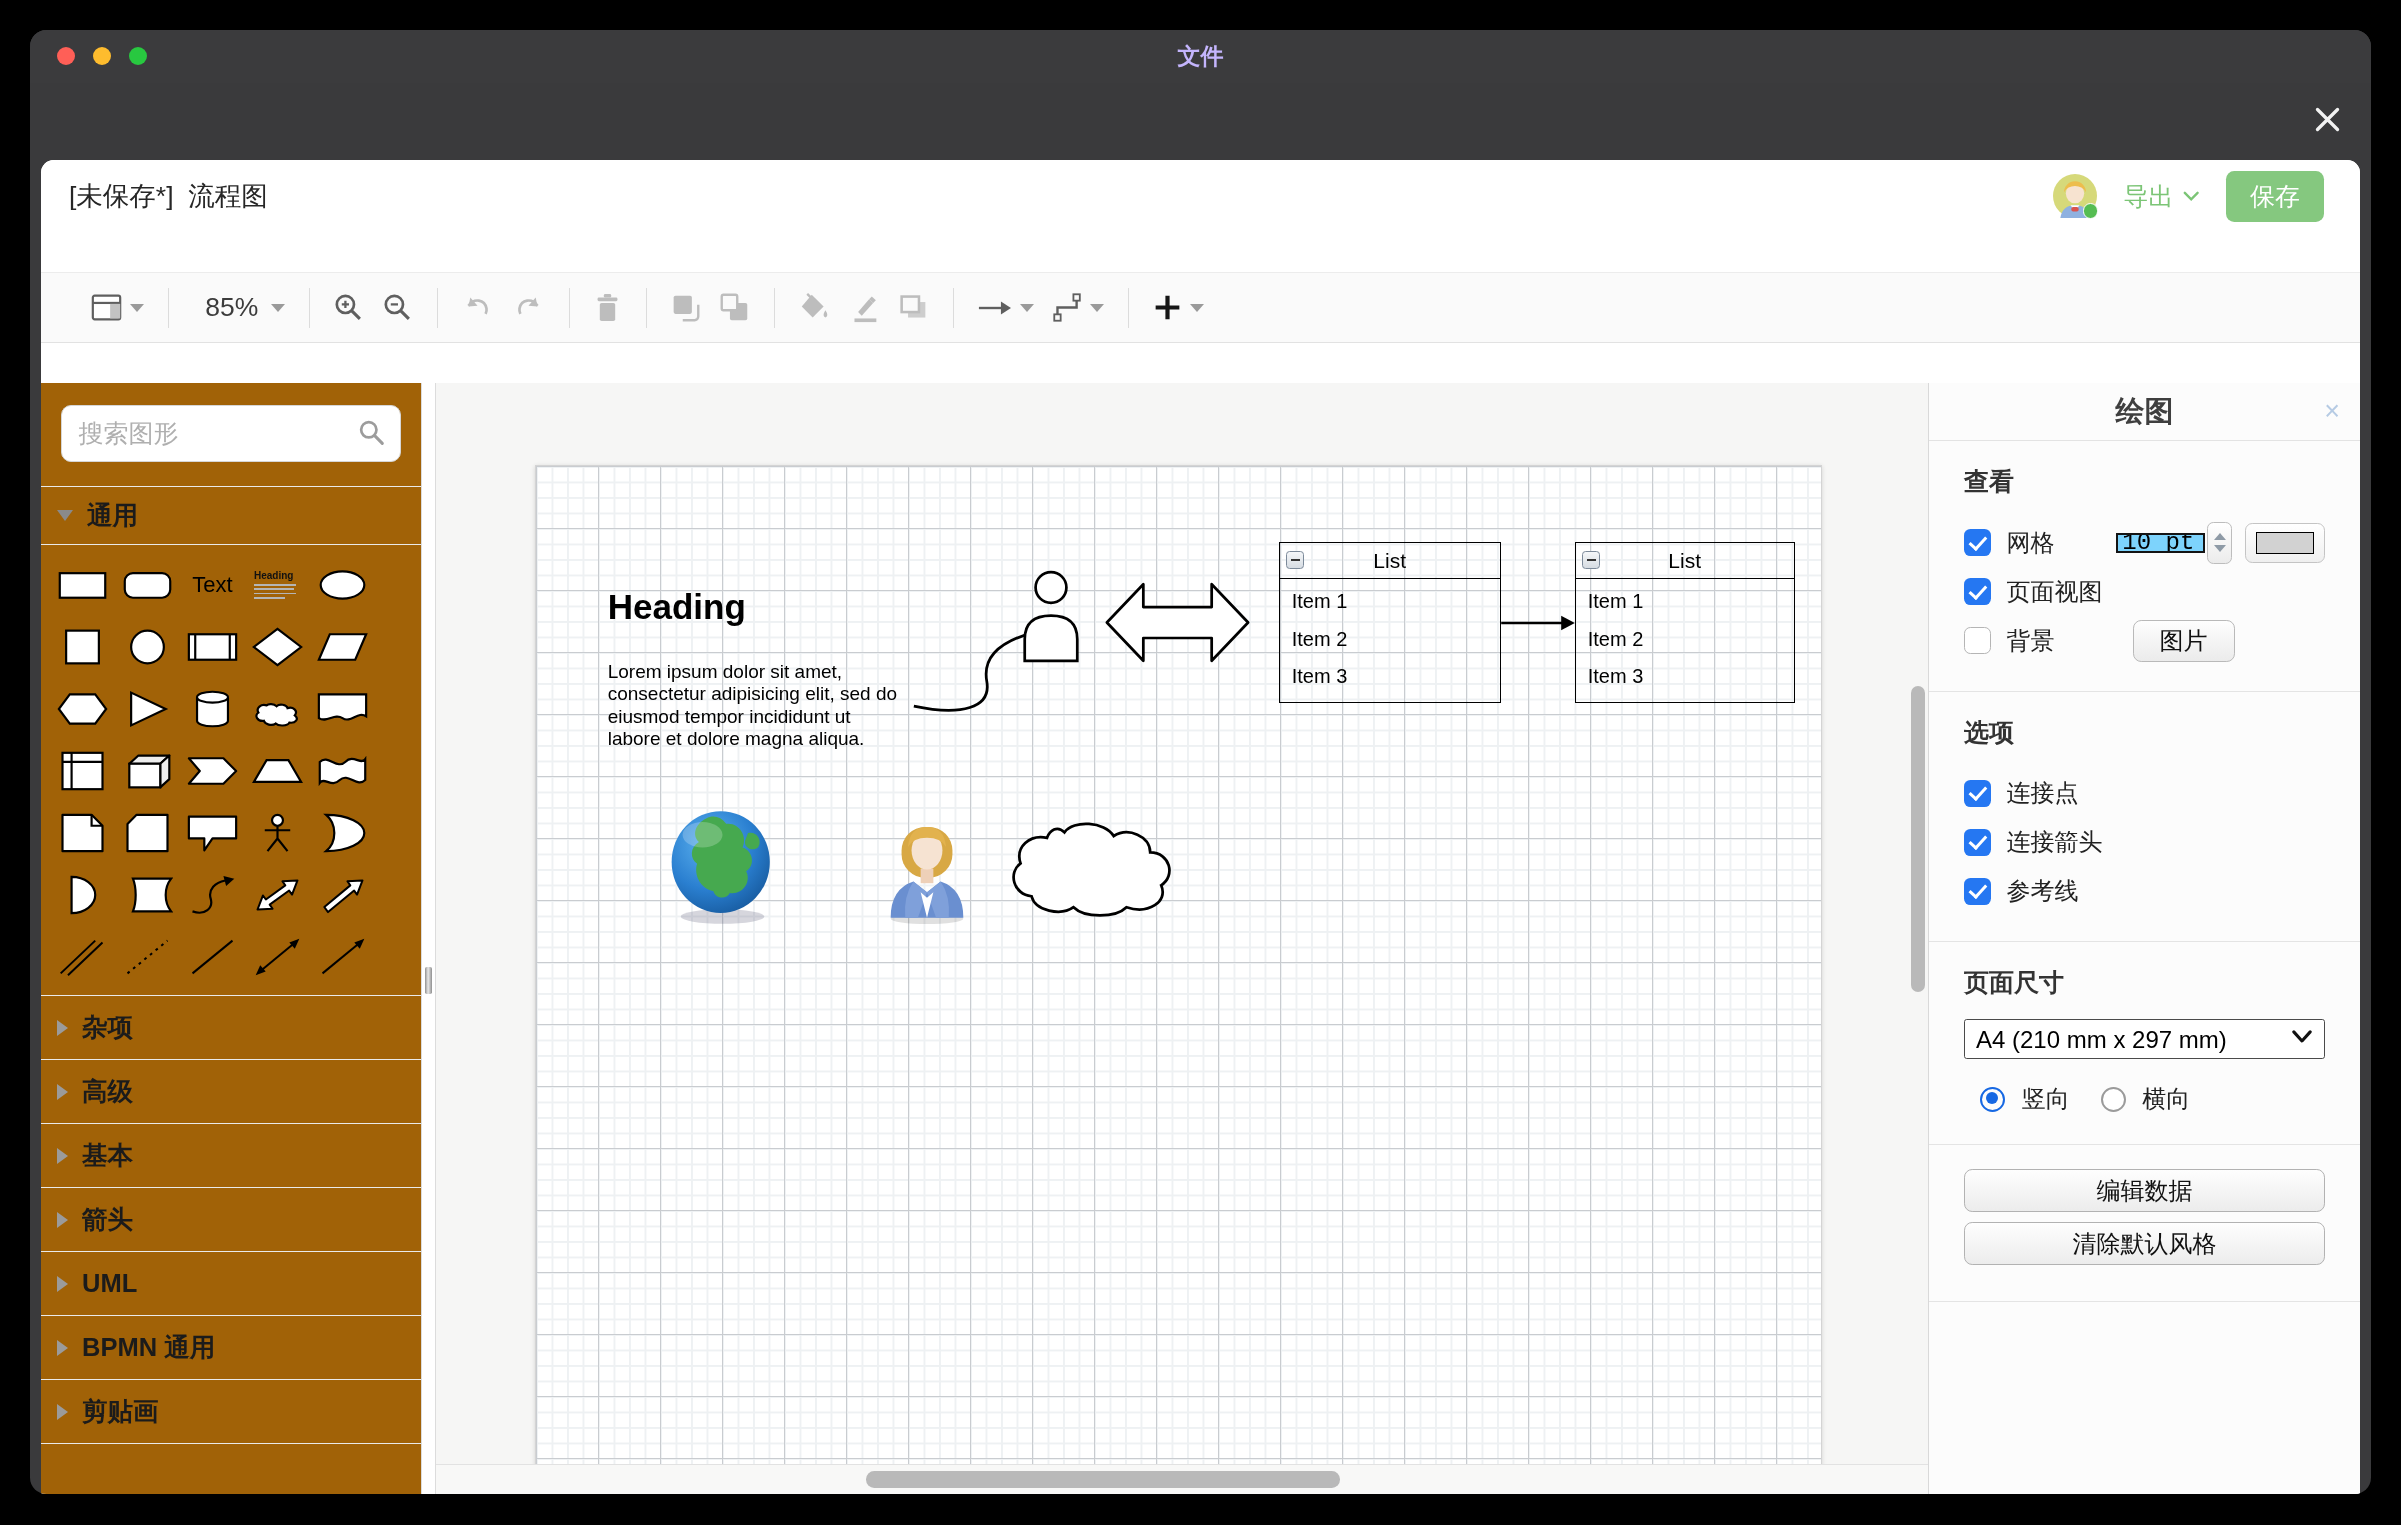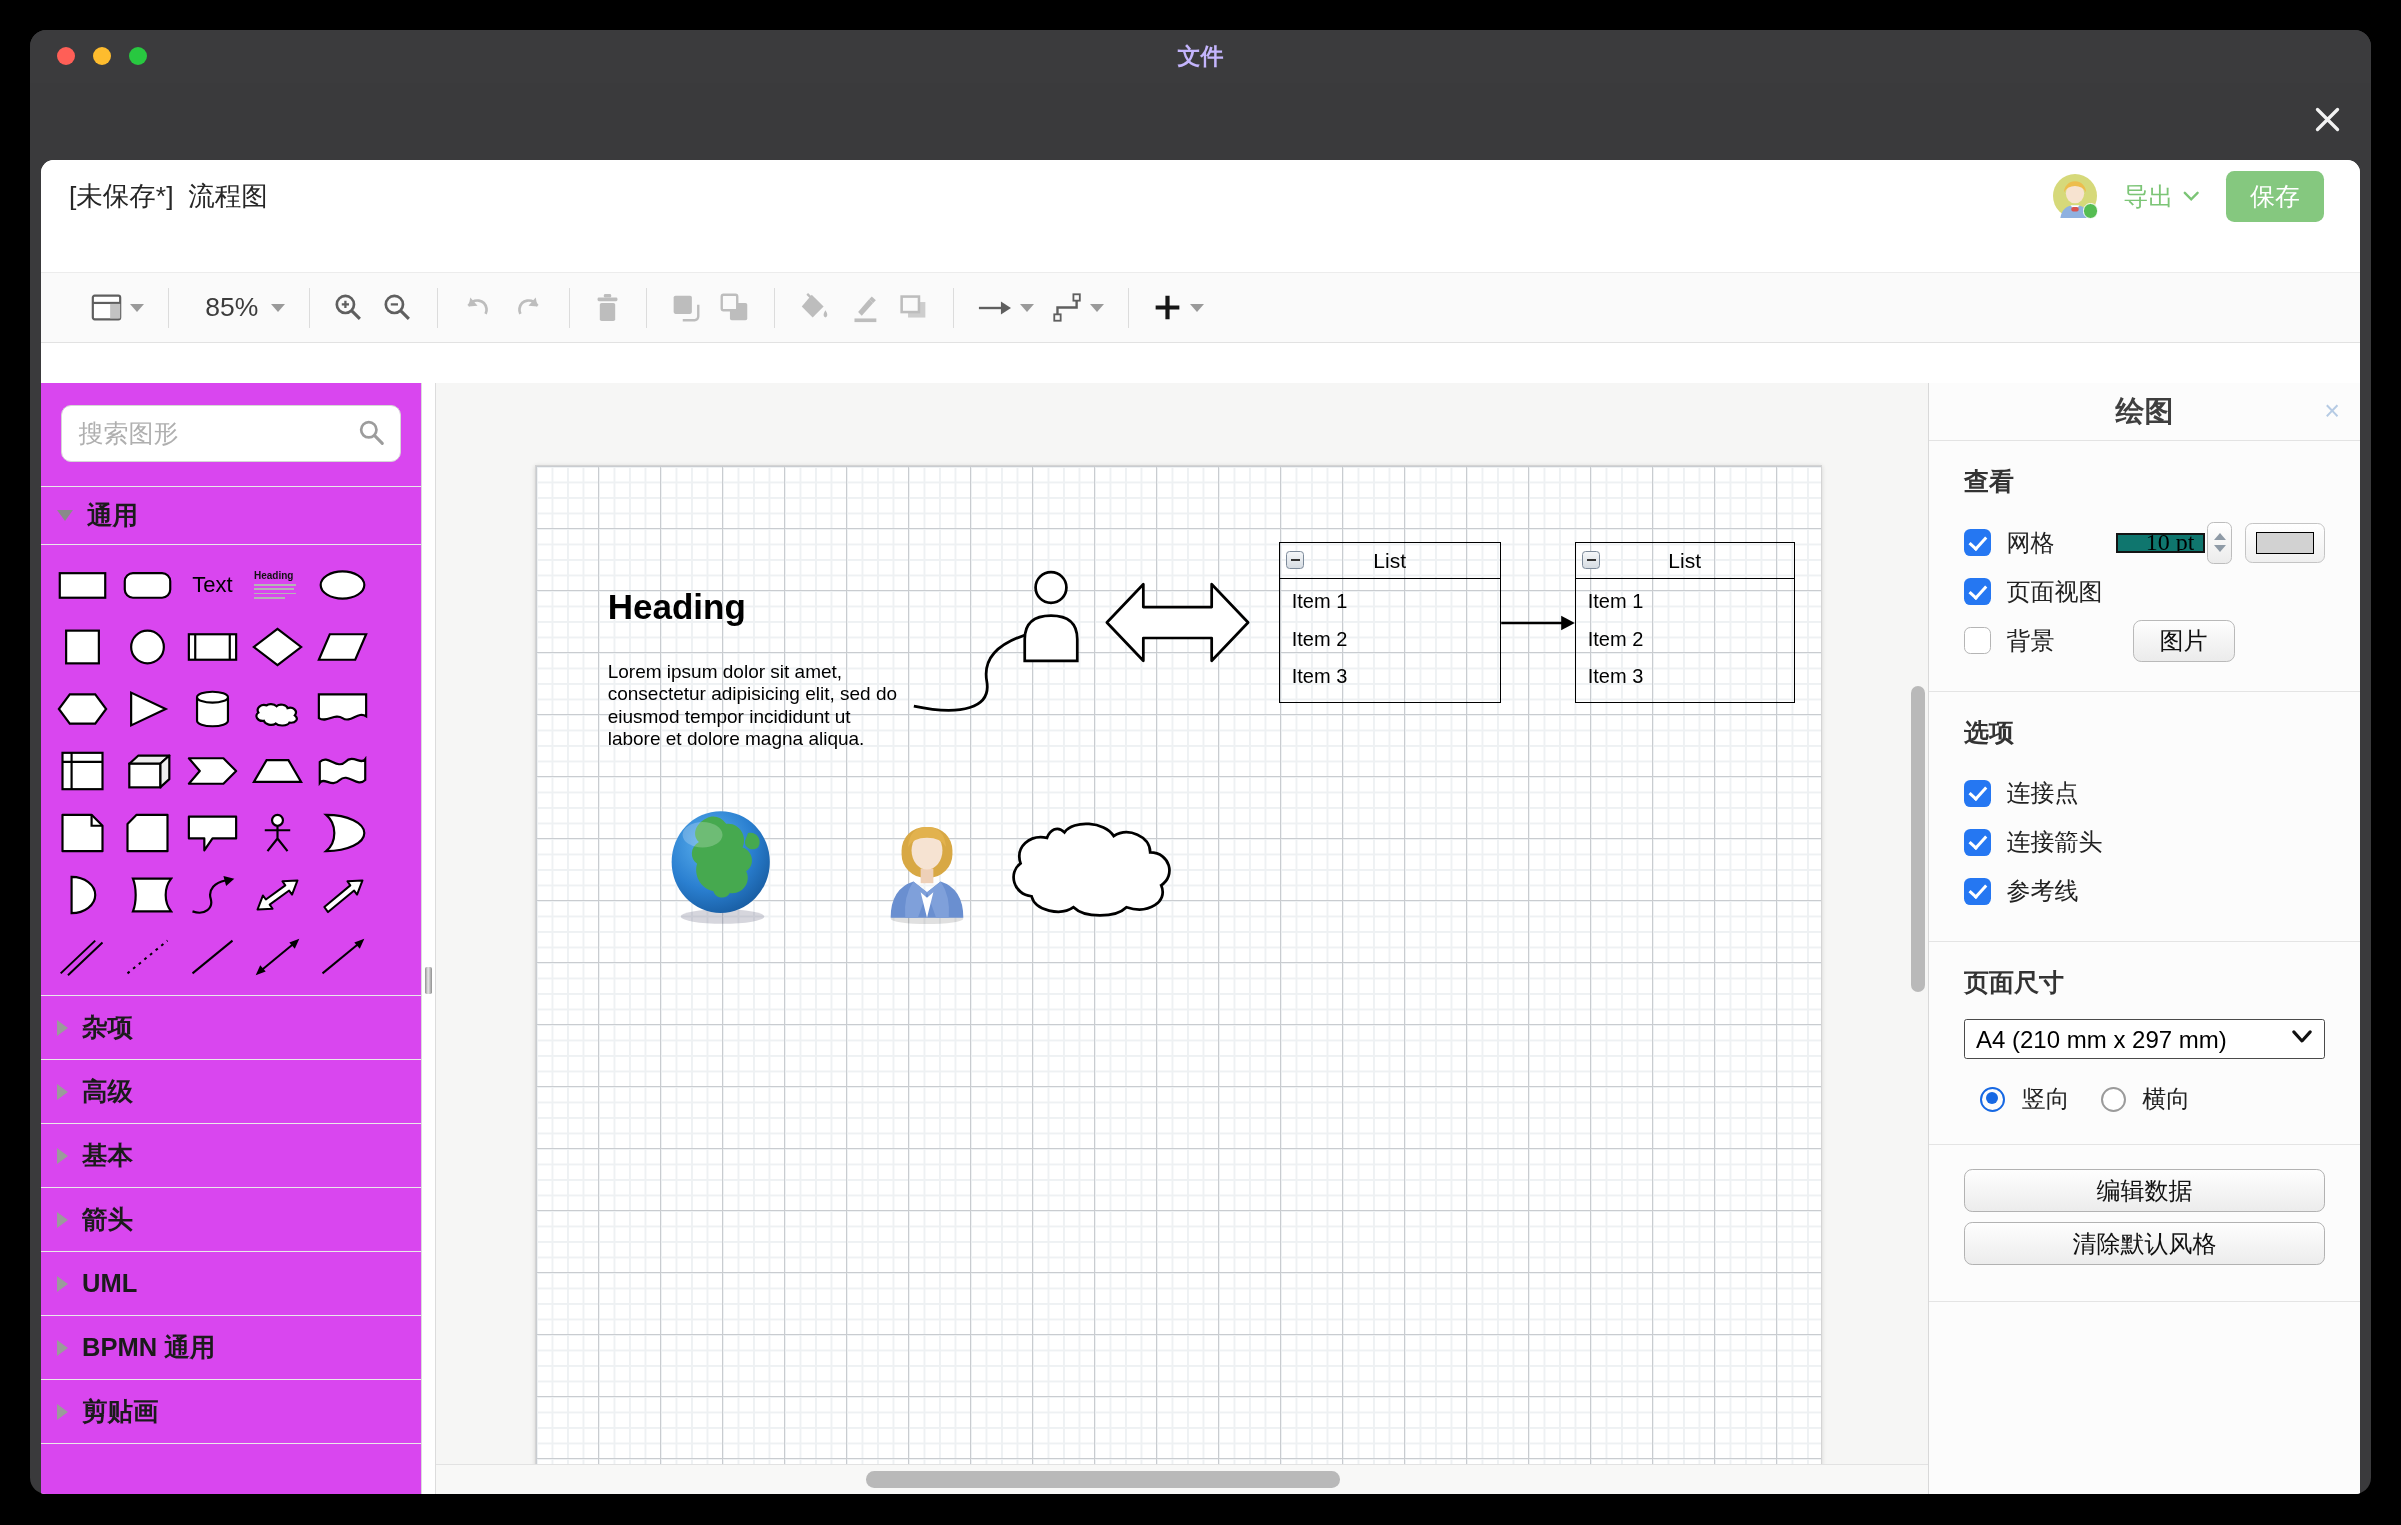--- a/index.html
+++ b/index.html
@@ -36,21 +36,21 @@
   .tbtn svg { display:block; }
   .caret { width:0; height:0; border-left:7.3px solid transparent; border-right:7.3px solid transparent; border-top:8.2px solid #9a9a9a; margin-left:7.3px; }
   .tsep { width:0.9px; height:40px; background:#dcdcdc; margin:0 14.6px; }
   .zoom-label { font-size:26.5px; color:#3c3c3c; padding:0 5.5px 0 12.8px; }
   .ic-en { color:#5f5f5f; } .ic-dis { color:#bdbdbd; } .ic-strong { color:#161616; }
 
   
   .ed-body { flex:1; display:flex; min-height:0; position:relative; }
 
   
-  .sidebar { width:381px; flex:none; background:#d946ef; border-right:0.9px solid #dcdcdc; display:flex; flex-direction:column; overflow:hidden; }
+  .sidebar { width:381px; flex:none; background:#a16207; border-right:0.9px solid #dcdcdc; display:flex; flex-direction:column; overflow:hidden; }
   .search-row { height:104px; padding:22px 20px 0 20px; border-bottom:0.9px solid #e9e9e9; position:relative; }
   .search-input { width:100%; height:57px; border:1.8px solid #d6d6d6; border-radius:10px; background:#fff; font-size:25px; padding:0 53px 0 16.4px; color:#333; outline:none; font-family:"Liberation Sans",sans-serif; }
   .search-input::placeholder { color:#afafaf; }
   .search-ic { position:absolute; right:36px; top:36px; }
   .side-sec { height:64px; flex:none; display:flex; align-items:center; padding-left:16.4px; gap:13.7px; border-bottom:0.9px solid #eaeaea; cursor:pointer; }
   .side-sec.hd { height:58px; }
   .sec-label { font-size:25.5px; font-weight:700; color:#1b1b1b; }
   .tri-r { width:0; height:0; border-top:8.2px solid transparent; border-bottom:8.2px solid transparent; border-left:11px solid #9b9b9b; }
   .tri-d { width:0; height:0; border-left:8.2px solid transparent; border-right:8.2px solid transparent; border-top:11px solid #8a8a8a; }
   .shape-grid { display:grid; grid-template-columns:repeat(5, 65px); grid-auto-rows:62px; padding:9px 0 7.3px 9px; border-bottom:0.9px solid #eaeaea; }
@@ -95,21 +95,21 @@
   .rp-close { position:absolute; right:20px; top:12.8px; font-size:27px; color:#b6cbe4; cursor:pointer; line-height:31px; }
   .rp-sec { padding:24px 35px 25.5px 35px; border-bottom:0.9px solid #e4e4e4; }
   .rp-sec-label { font-size:25px; font-weight:700; color:#333; margin-bottom:20px; }
   .rp-row { display:flex; align-items:center; min-height:49px; }
   .cb { width:27px; height:27px; border-radius:6.4px; flex:none; position:relative; cursor:pointer; }
   .cb.on { background:#2577f2; }
   .cb.on::after { content:""; position:absolute; left:9px; top:3.6px; width:7.3px; height:13.7px; border-right:3.2px solid #fff; border-bottom:3.2px solid #fff; transform:rotate(42deg); }
   .cb.off { background:#fff; border:1.8px solid #b5b5b5; }
   .cb-label { margin-left:15.5px; font-size:24px; color:#222; }
   .grid-controls { margin-left:auto; display:flex; align-items:center; }
-  .grid-size { width:89px; height:20px; border:2.7px solid #141414; font-size:24px; text-align:right; padding-right:8.2px; background:#0f766e; outline:none; font-family:Liberation Serif, serif; }
+  .grid-size { width:89px; height:20px; border:2.7px solid #141414; font-size:24px; text-align:right; padding-right:8.2px; background:#7dd3fc; outline:none; font-family:Liberation Mono, monospace; }
   .stepper { width:25px; height:42px; margin-left:2.7px; border:0.9px solid #bdbdbd; border-radius:6.4px; background:linear-gradient(#ffffff,#ebebeb); display:flex; flex-direction:column; align-items:center; justify-content:center; gap:5.5px; cursor:pointer; }
   .st-up { width:0; height:0; border-left:6.4px solid transparent; border-right:6.4px solid transparent; border-bottom:7.3px solid #8e9aa6; }
   .st-dn { width:0; height:0; border-left:6.4px solid transparent; border-right:6.4px solid transparent; border-top:7.3px solid #8e9aa6; }
   .swatch { margin-left:12.8px; width:80px; height:40px; border:0.9px solid #c4c4c4; border-radius:7.3px; background:linear-gradient(#ffffff,#efefef); display:flex; align-items:center; justify-content:center; cursor:pointer; }
   .swatch i { display:block; width:58px; height:22px; background:#d2d2d2; border:1.8px solid #000; }
   .img-btn { margin-left:78px; width:102px; height:42px; border:0.9px solid #b9b9b9; border-radius:8.2px; background:linear-gradient(#fefefe,#ebebeb); font-size:24px; color:#111; cursor:pointer; font-family:"Liberation Sans",sans-serif; }
   .sel-wrap { position:relative; margin-top:3.6px; }
   .pg-select { width:100%; height:40px; -webkit-appearance:none; appearance:none; border:1.8px solid #4a4a4a; border-radius:2.7px; background:#fff; font-size:24px; padding:0 44px 0 11px; color:#000; font-family:"Liberation Sans",sans-serif; }
   .sel-chev { position:absolute; right:12.8px; top:11px; pointer-events:none; }
   .radio-row { display:flex; align-items:center; gap:16.4px; margin:24px 0 3.6px 16.4px; }

